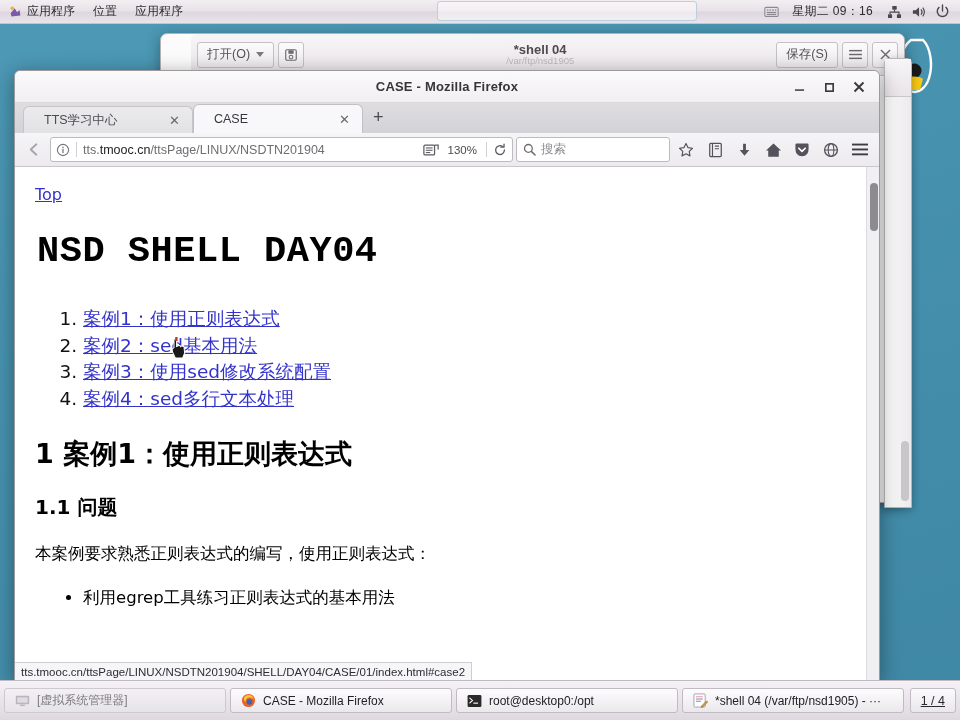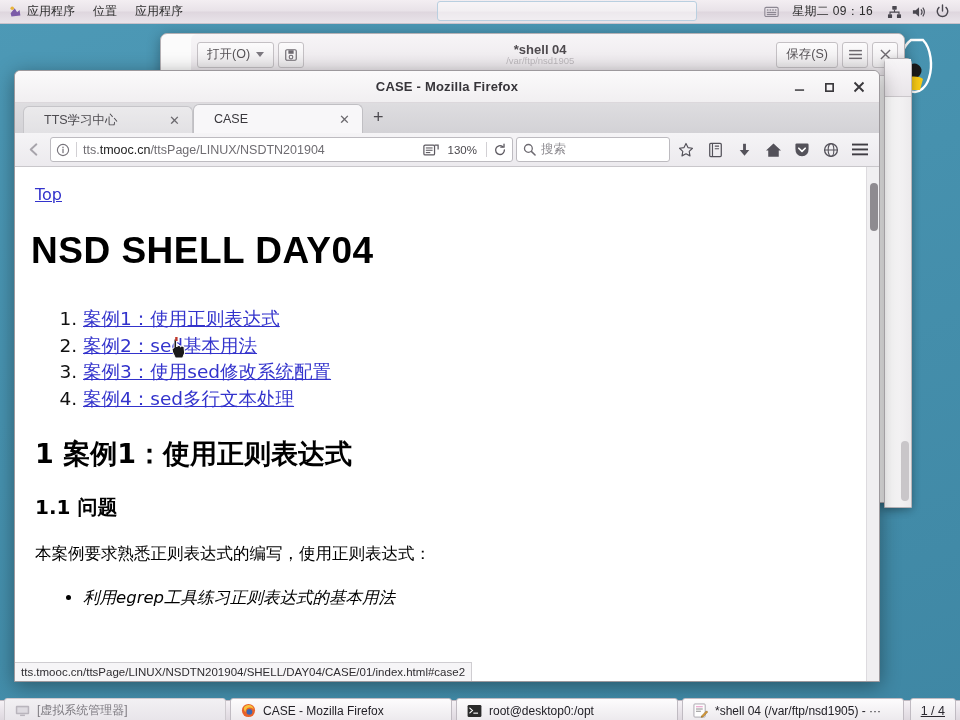--- a/index.html
+++ b/index.html
@@ -152,48 +152,48 @@
   #page {
     position: absolute; left: 0; top: 0; right: 13px; bottom: 0;
     padding: 14px 26px 0 10px;
     font-family: "DejaVu Sans", "Liberation Sans", sans-serif;
     color: #000;
   }
   #page a, .plink { color: #3333cc; text-decoration: underline; }
   #top-link { font-size: 16px; display: inline-block; margin: 4px 0 0 10px; }
   #page-h1 {
     font-size: 37px; font-weight: 700; letter-spacing: .5px;
-    margin: 26px 0 0 6px;
-    font-family: Liberation Sans, sans-serif;
+    margin: 26px 0 0 12px;
+    font-family: Liberation Mono, monospace;
   }
   #toc { list-style: decimal; margin: 34px 0 0 58px; }
   #toc li { font-size: 18.5px; line-height: 26.5px; color: #111; }
   #toc li a { font-size: 18.5px; }
   #page-h2 { font-size: 27px; font-weight: 700; margin: 24px 0 0 10px; }
   #page-h3 { font-size: 20px; font-weight: 700; margin: 22px 0 0 10px; }
   #page-p { font-size: 16.5px; margin: 22px 0 0 10px; }
   #bullets { list-style: disc; margin: 20px 0 0 58px; }
-  #bullets li { font-size: 16.5px; line-height: 26px; font-style: italic; }
+  #bullets li { font-size: 16.5px; line-height: 26px; }
 
   #ff-scroll { position: absolute; right: 0; top: 0; width: 13px; height: 100%; background: #f0eff1; border-left: 1px solid #dddbdf; }
   #ff-scroll .thumb { position: absolute; left: 3px; top: 16px; width: 8px; height: 48px; background: #8e8b90; border-radius: 4px; }
 
   
   #ff-status {
     position: absolute; left: 0; bottom: 0;
     height: 19px; display: flex; align-items: center;
     padding: 0 6px;
     background: #f6f5f7; border: 1px solid #cfcdd1; border-left: none; border-bottom: none;
     font-size: 11.5px; color: #2f2d31; white-space: nowrap;
     z-index: 5;
   }
 
   
   #taskbar {
-    position: absolute; left: 0; bottom: 0; width: 960px; height: 20px;
+    position: absolute; left: 0; bottom: 0; width: 960px; height: 40px;
     background: linear-gradient(to bottom,#f5f1f5 0%,#e9e4ea 50%,#ded8df 100%);
     border-top: 1px solid #bfb9c1;
     display: flex; align-items: center; gap: 4px; padding: 0 4px;
     z-index: 95;
   }
   .task {
     height: 25px; display: flex; align-items: center; gap: 7px;
     padding: 0 9px; flex: 1 1 0; min-width: 0; max-width: 222px;
     font-size: 12px; color: #232127;
     background: linear-gradient(to bottom,#fdfcfd,#ebe8ec);

